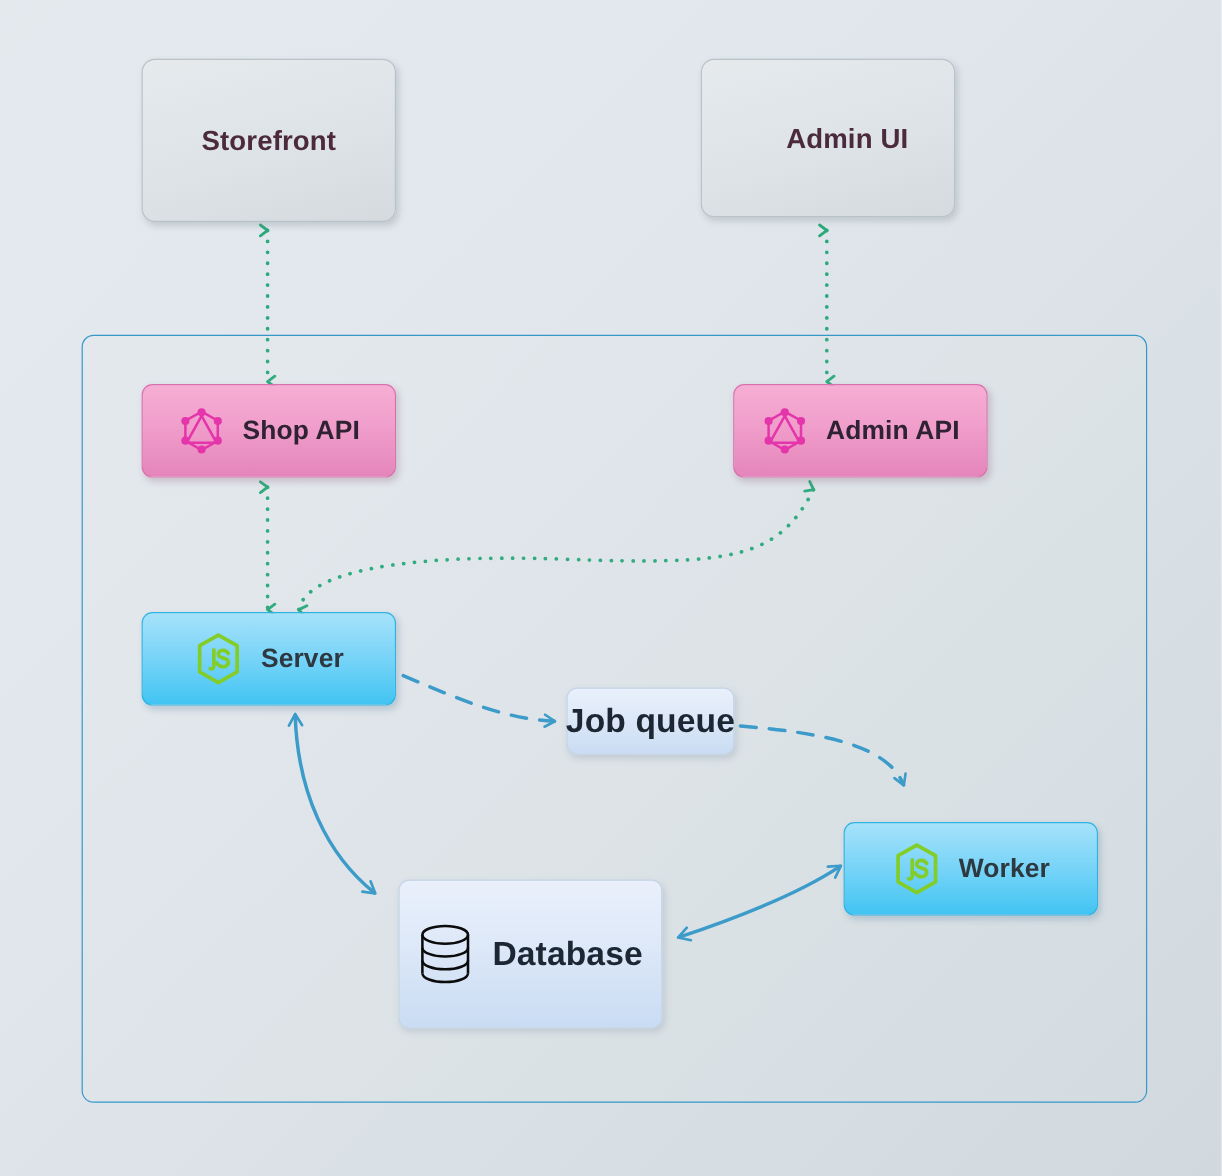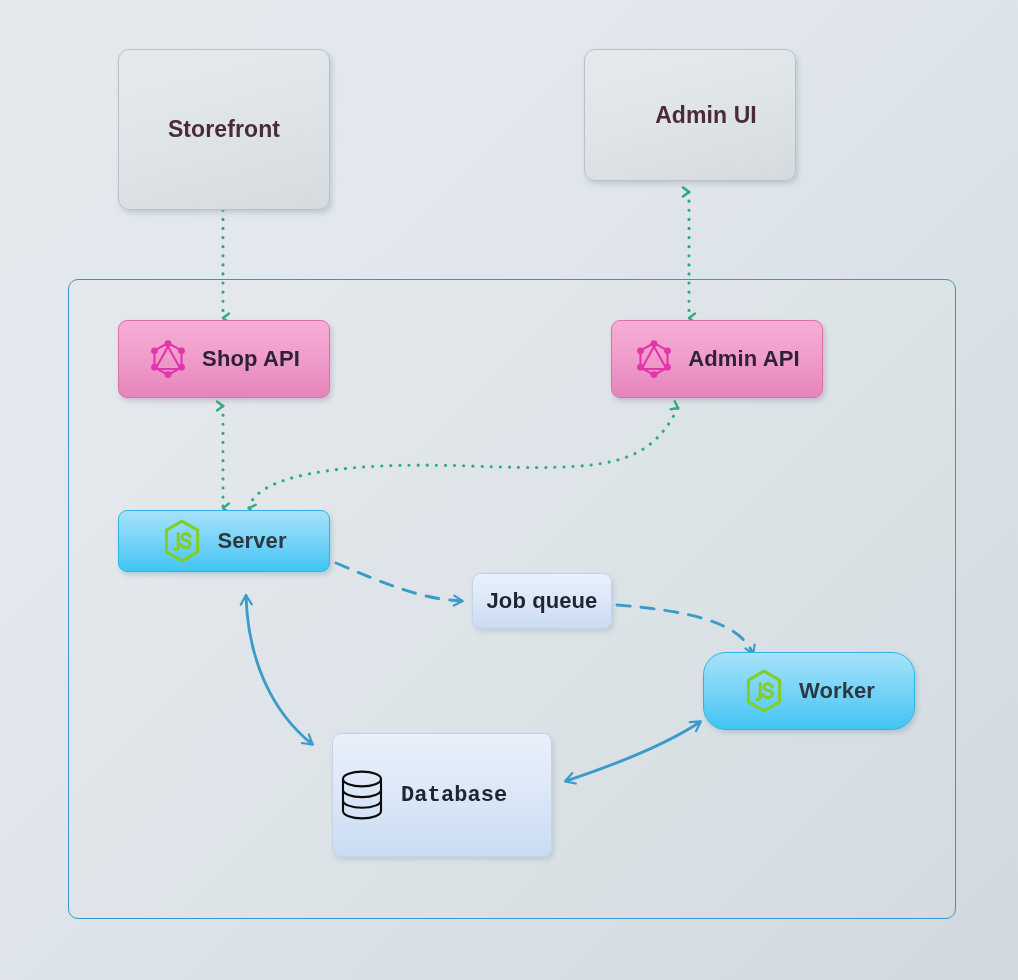--- a/index.html
+++ b/index.html
@@ -93,28 +93,27 @@
   }
 
   
   .node.data {
     background: linear-gradient(180deg, #e9f0fb 0%, #dde8f8 45%, #c9dcf3 100%);
     border: 1px solid #c4d4e8;
     border-radius: 9px;
     box-shadow: 2px 3px 5px rgba(130,145,165,0.28);
   }
   .node.data .label {
-    font-size: 22px;
+    font-size: 28px;
     color: #1d2733;
   }
   .node.store {
-    padding: 0 6px;
+    padding: 0 18px;
     gap: 16px;
-    justify-content: flex-start;
-    font-family: Liberation Mono, monospace;
+    justify-content: center;
   }
 
   .icon {
     display: block;
     flex: 0 0 auto;
     line-height: 0;
   }
 </style>
 </head>
 <body>
@@ -162,21 +161,21 @@
       <path d="M246,596 C248,660 272,712 312,744" fill="none" stroke="#3598c8" stroke-width="2.9" stroke-linecap="round" marker-start="url(#ba-solid)" marker-end="url(#ba-solid)"></path>
     </g>
 
     <g>
       <path d="M566,781 C620,763 670,742 700,722" fill="none" stroke="#3598c8" stroke-width="2.9" stroke-linecap="round" marker-start="url(#ba-solid)" marker-end="url(#ba-solid)"></path>
     </g>
   </svg>
 
   <div class="boundary" style="left:68px; top:279px; width:888px; height:640px;"></div>
 
-  <div class="node client" style="left:118px; top:49px; width:212px; height:161px;align-items:center;">
+  <div class="node client" style="left:118px; top:49px; width:212px; height:136px;align-items:center;">
     <span class="label">Storefront</span>
   </div>
 
   <div class="node client" style="left:584px; top:49px; width:212px; height:132px;padding-left:32px;">
     <span class="label">Admin UI</span>
   </div>
 
   <div class="node api" style="left:118px; top:320px; width:212px; height:78px;">
     <span class="icon">
       <svg width="40" height="42" viewBox="0 0 40 42">
@@ -210,38 +209,38 @@
           <circle cx="33.5" cy="29.2" r="3.4"></circle>
           <circle cx="20" cy="36.6" r="3.4"></circle>
           <circle cx="6.5" cy="29.2" r="3.4"></circle>
           <circle cx="6.5" cy="12.8" r="3.4"></circle>
         </g>
       </svg>
     </span>
     <span class="label">Admin API</span>
   </div>
 
-  <div class="node runtime" style="left:118px; top:510px; width:212px; height:62px;">
+  <div class="node runtime" style="left:118px; top:510px; width:212px; height:78px;">
     <span class="icon">
       <svg width="42" height="46" viewBox="0 0 42 46">
         <path d="M21 3.2 L36.6 12.1 L36.6 33.9 L21 42.8 L5.4 33.9 L5.4 12.1 Z" fill="none" stroke="#83cd29" stroke-width="3.1" stroke-linejoin="round"></path>
         <path d="M17.2 15.6 L17.2 28.9 C17.2 31 15.9 31.8 14.2 31.2" fill="none" stroke="#83cd29" stroke-width="3.1" stroke-linecap="round" stroke-linejoin="round"></path>
         <path d="M29.2 18.6 C27.9 16.4 25.6 15.6 23.6 16.1 C21.3 16.7 20.4 18.6 21.2 20.3
                  C22.1 22.2 25.2 22.2 27 23 C28.9 23.8 29.8 25.5 28.9 27.4
                  C28 29.3 25.3 30 23 29.3 C21.2 28.8 20.1 27.6 19.6 26.4" fill="none" stroke="#83cd29" stroke-width="3.1" stroke-linecap="round" stroke-linejoin="round"></path>
       </svg>
     </span>
     <span class="label">Server</span>
   </div>
 
   <div class="node data" style="left:472px; top:573px; width:140px; height:56px;">
     <span class="label">Job queue</span>
   </div>
 
-  <div class="node runtime" style="left:703px; top:652px; width:212px; height:78px;border-radius:23px;">
+  <div class="node runtime" style="left:703px; top:685px; width:212px; height:78px;">
     <span class="icon">
       <svg width="42" height="46" viewBox="0 0 42 46">
         <path d="M21 3.2 L36.6 12.1 L36.6 33.9 L21 42.8 L5.4 33.9 L5.4 12.1 Z" fill="none" stroke="#83cd29" stroke-width="3.1" stroke-linejoin="round"></path>
         <path d="M17.2 15.6 L17.2 28.9 C17.2 31 15.9 31.8 14.2 31.2" fill="none" stroke="#83cd29" stroke-width="3.1" stroke-linecap="round" stroke-linejoin="round"></path>
         <path d="M29.2 18.6 C27.9 16.4 25.6 15.6 23.6 16.1 C21.3 16.7 20.4 18.6 21.2 20.3
                  C22.1 22.2 25.2 22.2 27 23 C28.9 23.8 29.8 25.5 28.9 27.4
                  C28 29.3 25.3 30 23 29.3 C21.2 28.8 20.1 27.6 19.6 26.4" fill="none" stroke="#83cd29" stroke-width="3.1" stroke-linecap="round" stroke-linejoin="round"></path>
       </svg>
     </span>
     <span class="label">Worker</span>

